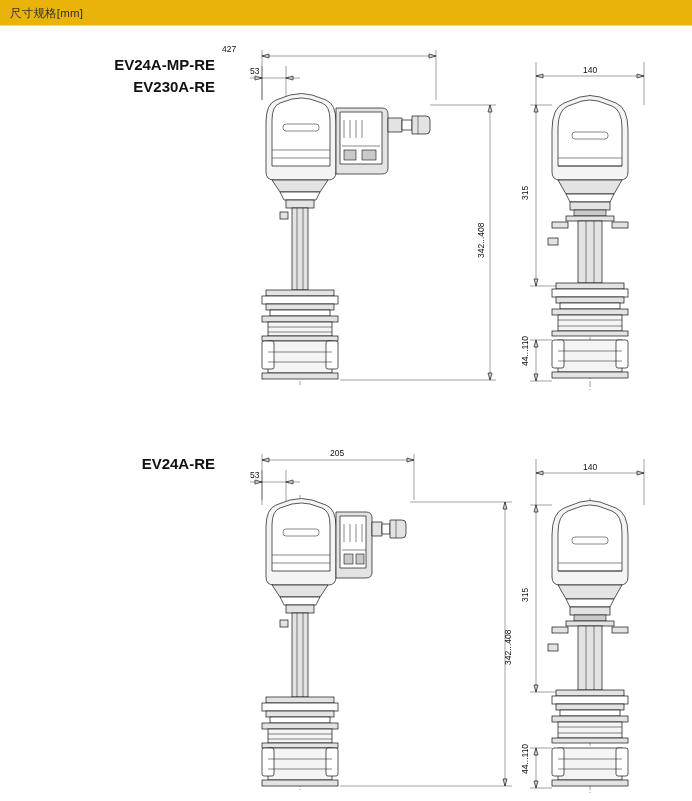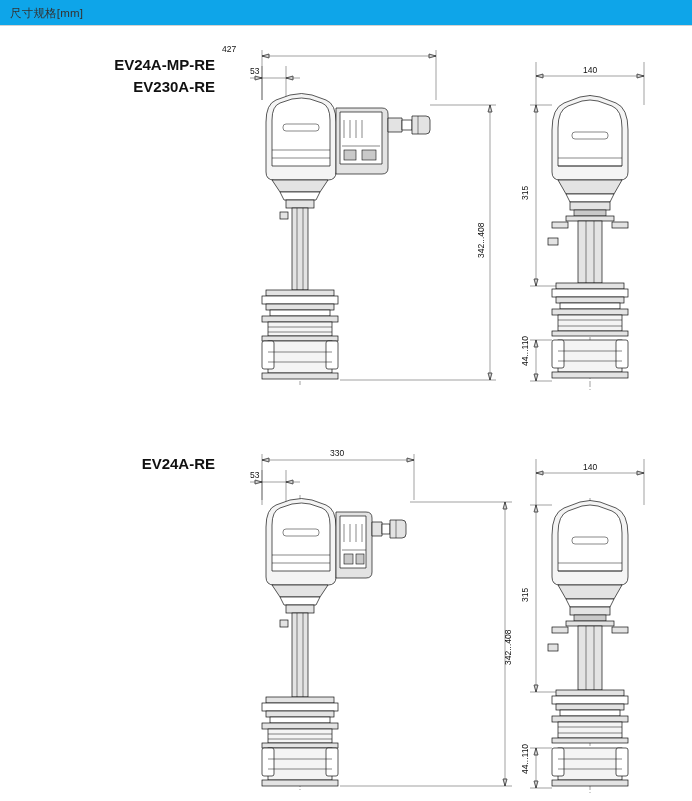--- a/index.html
+++ b/index.html
@@ -18,21 +18,21 @@
     overflow: hidden;
     background: #ffffff;
   }
   
   .header-bar {
     position: absolute;
     left: 0;
     top: 0;
     width: 692px;
     height: 26px;
-    background: #0ea5e9;
+    background: #eab308;
     border-bottom: 1px solid #d2d2d2;
     box-sizing: border-box;
   }
   .header-bar .title {
     position: absolute;
     left: 10px;
     top: 6px;
     font-size: 11.5px;
     color: #333333;
     letter-spacing: 0.2px;
@@ -122,21 +122,21 @@
   <div class="model-label" style="left:60px; top:455px; width:155px;">EV24A-RE</div>
 
   <div class="dim" style="left:222px; top:44px;">427</div>
   <div class="dim" style="left:250px; top:66px;">53</div>
   <div class="dim vert" style="left:476px; top:258px;">342...408</div>
 
   <div class="dim" style="left:583px; top:65px;">140</div>
   <div class="dim vert" style="left:520px; top:200px;">315</div>
   <div class="dim vert" style="left:520px; top:366px;">44...110</div>
 
-  <div class="dim" style="left:330px; top:448px;">330</div>
+  <div class="dim" style="left:330px; top:448px;">205</div>
   <div class="dim" style="left:250px; top:470px;">53</div>
   <div class="dim vert" style="left:503px; top:665px;">342...408</div>
 
   <div class="dim" style="left:583px; top:462px;">140</div>
   <div class="dim vert" style="left:520px; top:602px;">315</div>
   <div class="dim vert" style="left:520px; top:774px;">44...110</div>
 
   <svg class="draw" viewBox="0 0 692 801">
 
     <g>

